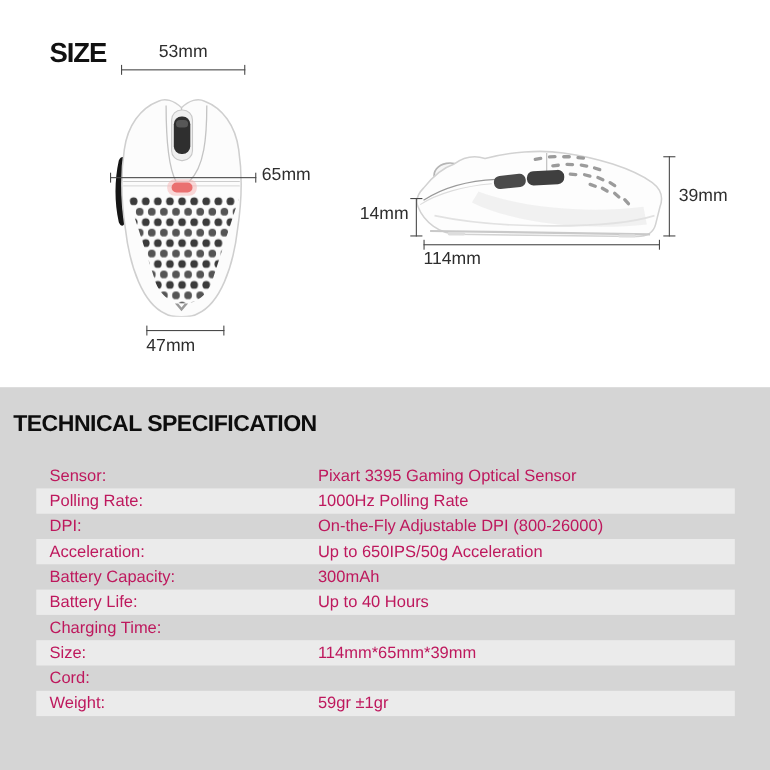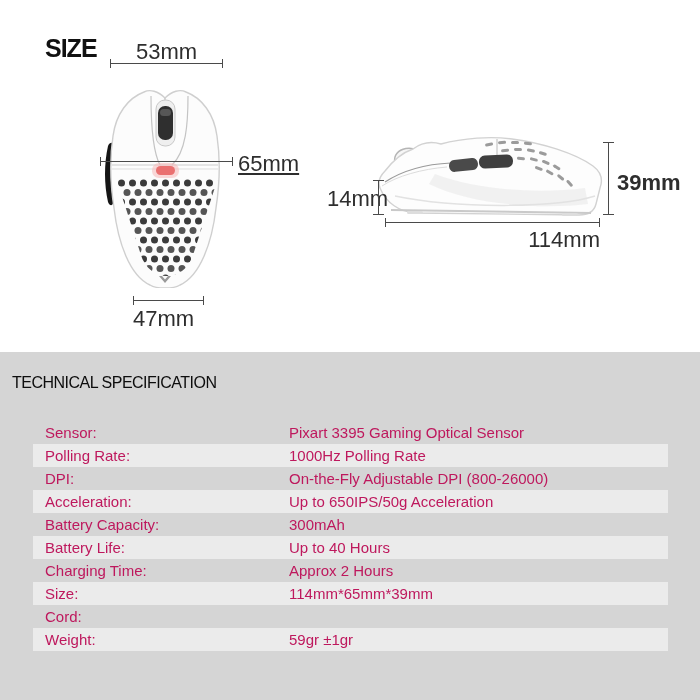--- a/index.html
+++ b/index.html
@@ -11,37 +11,37 @@
   .abs { position:absolute; }
 
   
   .size-title {
     position:absolute; left:31px; top:20px;
     font-size:25px; font-weight:800; letter-spacing:-1px;
     color:#111; margin:14px;
   }
   .spec-title {
     position:absolute; left:45px; top:374px;
-    font-size:16px; font-weight:400; letter-spacing:-0.5px;
+    font-size:21px; font-weight:700; letter-spacing:-0.5px;
     color:#0d0d0d; margin:0;
   }
 
   
   .dim-h { position:absolute; height:1px; background:#4a4a4a; }
   .dim-h::before, .dim-h::after {
     content:""; position:absolute; width:1px; height:9px; top:-4px; background:#4a4a4a;
   }
   .dim-h::before { left:0; } .dim-h::after { right:0; }
   .dim-v { position:absolute; width:1px; background:#4a4a4a; }
   .dim-v::before, .dim-v::after {
     content:""; position:absolute; height:1px; width:11px; left:-5px; background:#4a4a4a;
   }
   .dim-v::before { top:0; } .dim-v::after { bottom:0; }
   .dim-label {
-    position:absolute; font-size:22px; color:#2e2e2e; white-space:nowrap;
+    position:absolute; font-size:16px; color:#2e2e2e; white-space:nowrap;
   }
 
   
   .spec-panel {
     position:absolute; left:0; top:352px; width:700px; height:348px;
     background:#d5d5d5;
   }
   .spec-table {
     position:absolute; left:33px; top:421px; width:635px;
   }
@@ -140,33 +140,33 @@
 
     <path d="M14,74 L214,77" stroke="#c9c9c9" stroke-width="2"></path>
     <rect x="30" y="75" width="16" height="3" rx="1.5" fill="#dddddd"></rect>
     <rect x="185" y="77" width="16" height="3" rx="1.5" fill="#dddddd"></rect>
   </svg>
 
   <div class="dim-label" style="left:110px; top:39px; width:113px; text-align:center;">53mm</div>
   <div class="dim-h" style="left:110px; top:63px; width:113px;"></div>
 
   <div class="dim-h" style="left:100px; top:161px; width:133px;"></div>
-  <div class="dim-label" style="left:238px; top:151px;text-decoration:underline;">65mm</div>
+  <div class="dim-label" style="left:238px; top:151px;">65mm</div>
 
   <div class="dim-h" style="left:133px; top:300px; width:71px;"></div>
   <div class="dim-label" style="left:133px; top:306px; width:71px; text-align:left;">47mm</div>
 
   <div class="dim-label" style="left:327px; top:186px; width:44px; text-align:center;">14mm</div>
   <div class="dim-v" style="left:378px; top:180px; height:35px;"></div>
 
   <div class="dim-v" style="left:608px; top:142px; height:73px;"></div>
-  <div class="dim-label" style="left:617px; top:170px;font-weight:bold;">39mm</div>
+  <div class="dim-label" style="left:617px; top:170px;">39mm</div>
 
   <div class="dim-h" style="left:385px; top:222px; width:215px;"></div>
-  <div class="dim-label" style="left:385px; top:227px; width:215px; text-align:right;">114mm</div>
+  <div class="dim-label" style="left:385px; top:227px; width:215px; text-align:left;">114mm</div>
 
   <div class="spec-panel">
     <h2 class="spec-title" style="position:absolute; left:12px; top:22px;">TECHNICAL SPECIFICATION</h2>
   </div>
 
   <div class="spec-table">
     <div class="spec-row">
       <span class="spec-label">Sensor:</span>
       <span class="spec-value">Pixart 3395 Gaming Optical Sensor</span>
     </div>
@@ -185,21 +185,20 @@
     <div class="spec-row">
       <span class="spec-label">Battery Capacity:</span>
       <span class="spec-value">300mAh</span>
     </div>
     <div class="spec-row">
       <span class="spec-label">Battery Life:</span>
       <span class="spec-value">Up to 40 Hours</span>
     </div>
     <div class="spec-row">
       <span class="spec-label">Charging Time:</span>
-      <span class="spec-value">Approx 2 Hours</span>
     </div>
     <div class="spec-row">
       <span class="spec-label">Size:</span>
       <span class="spec-value">114mm*65mm*39mm</span>
     </div>
     <div class="spec-row">
       <span class="spec-label">Cord:</span>
     </div>
     <div class="spec-row">
       <span class="spec-label">Weight:</span>

